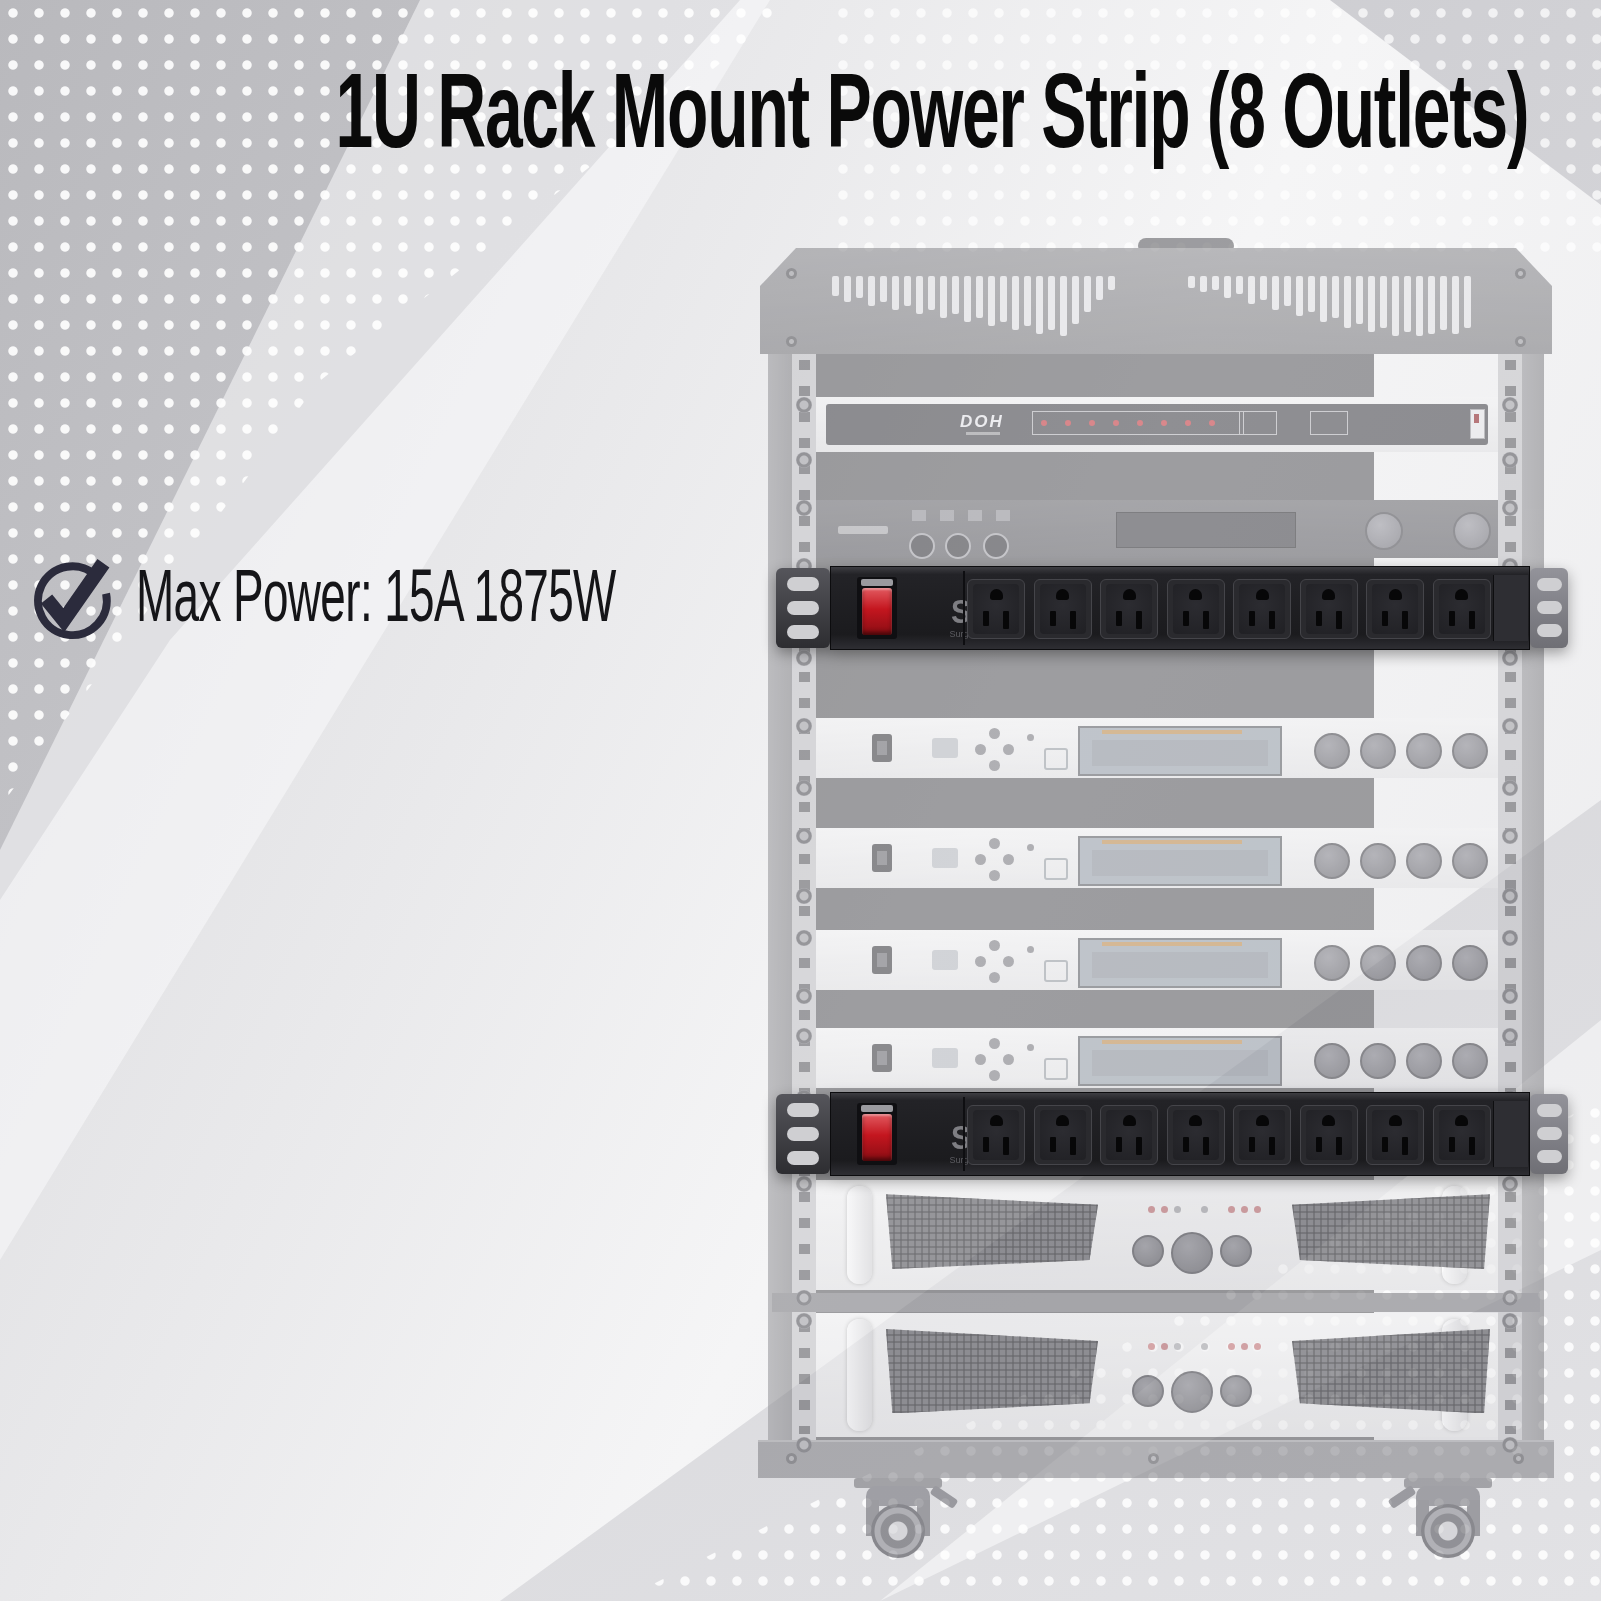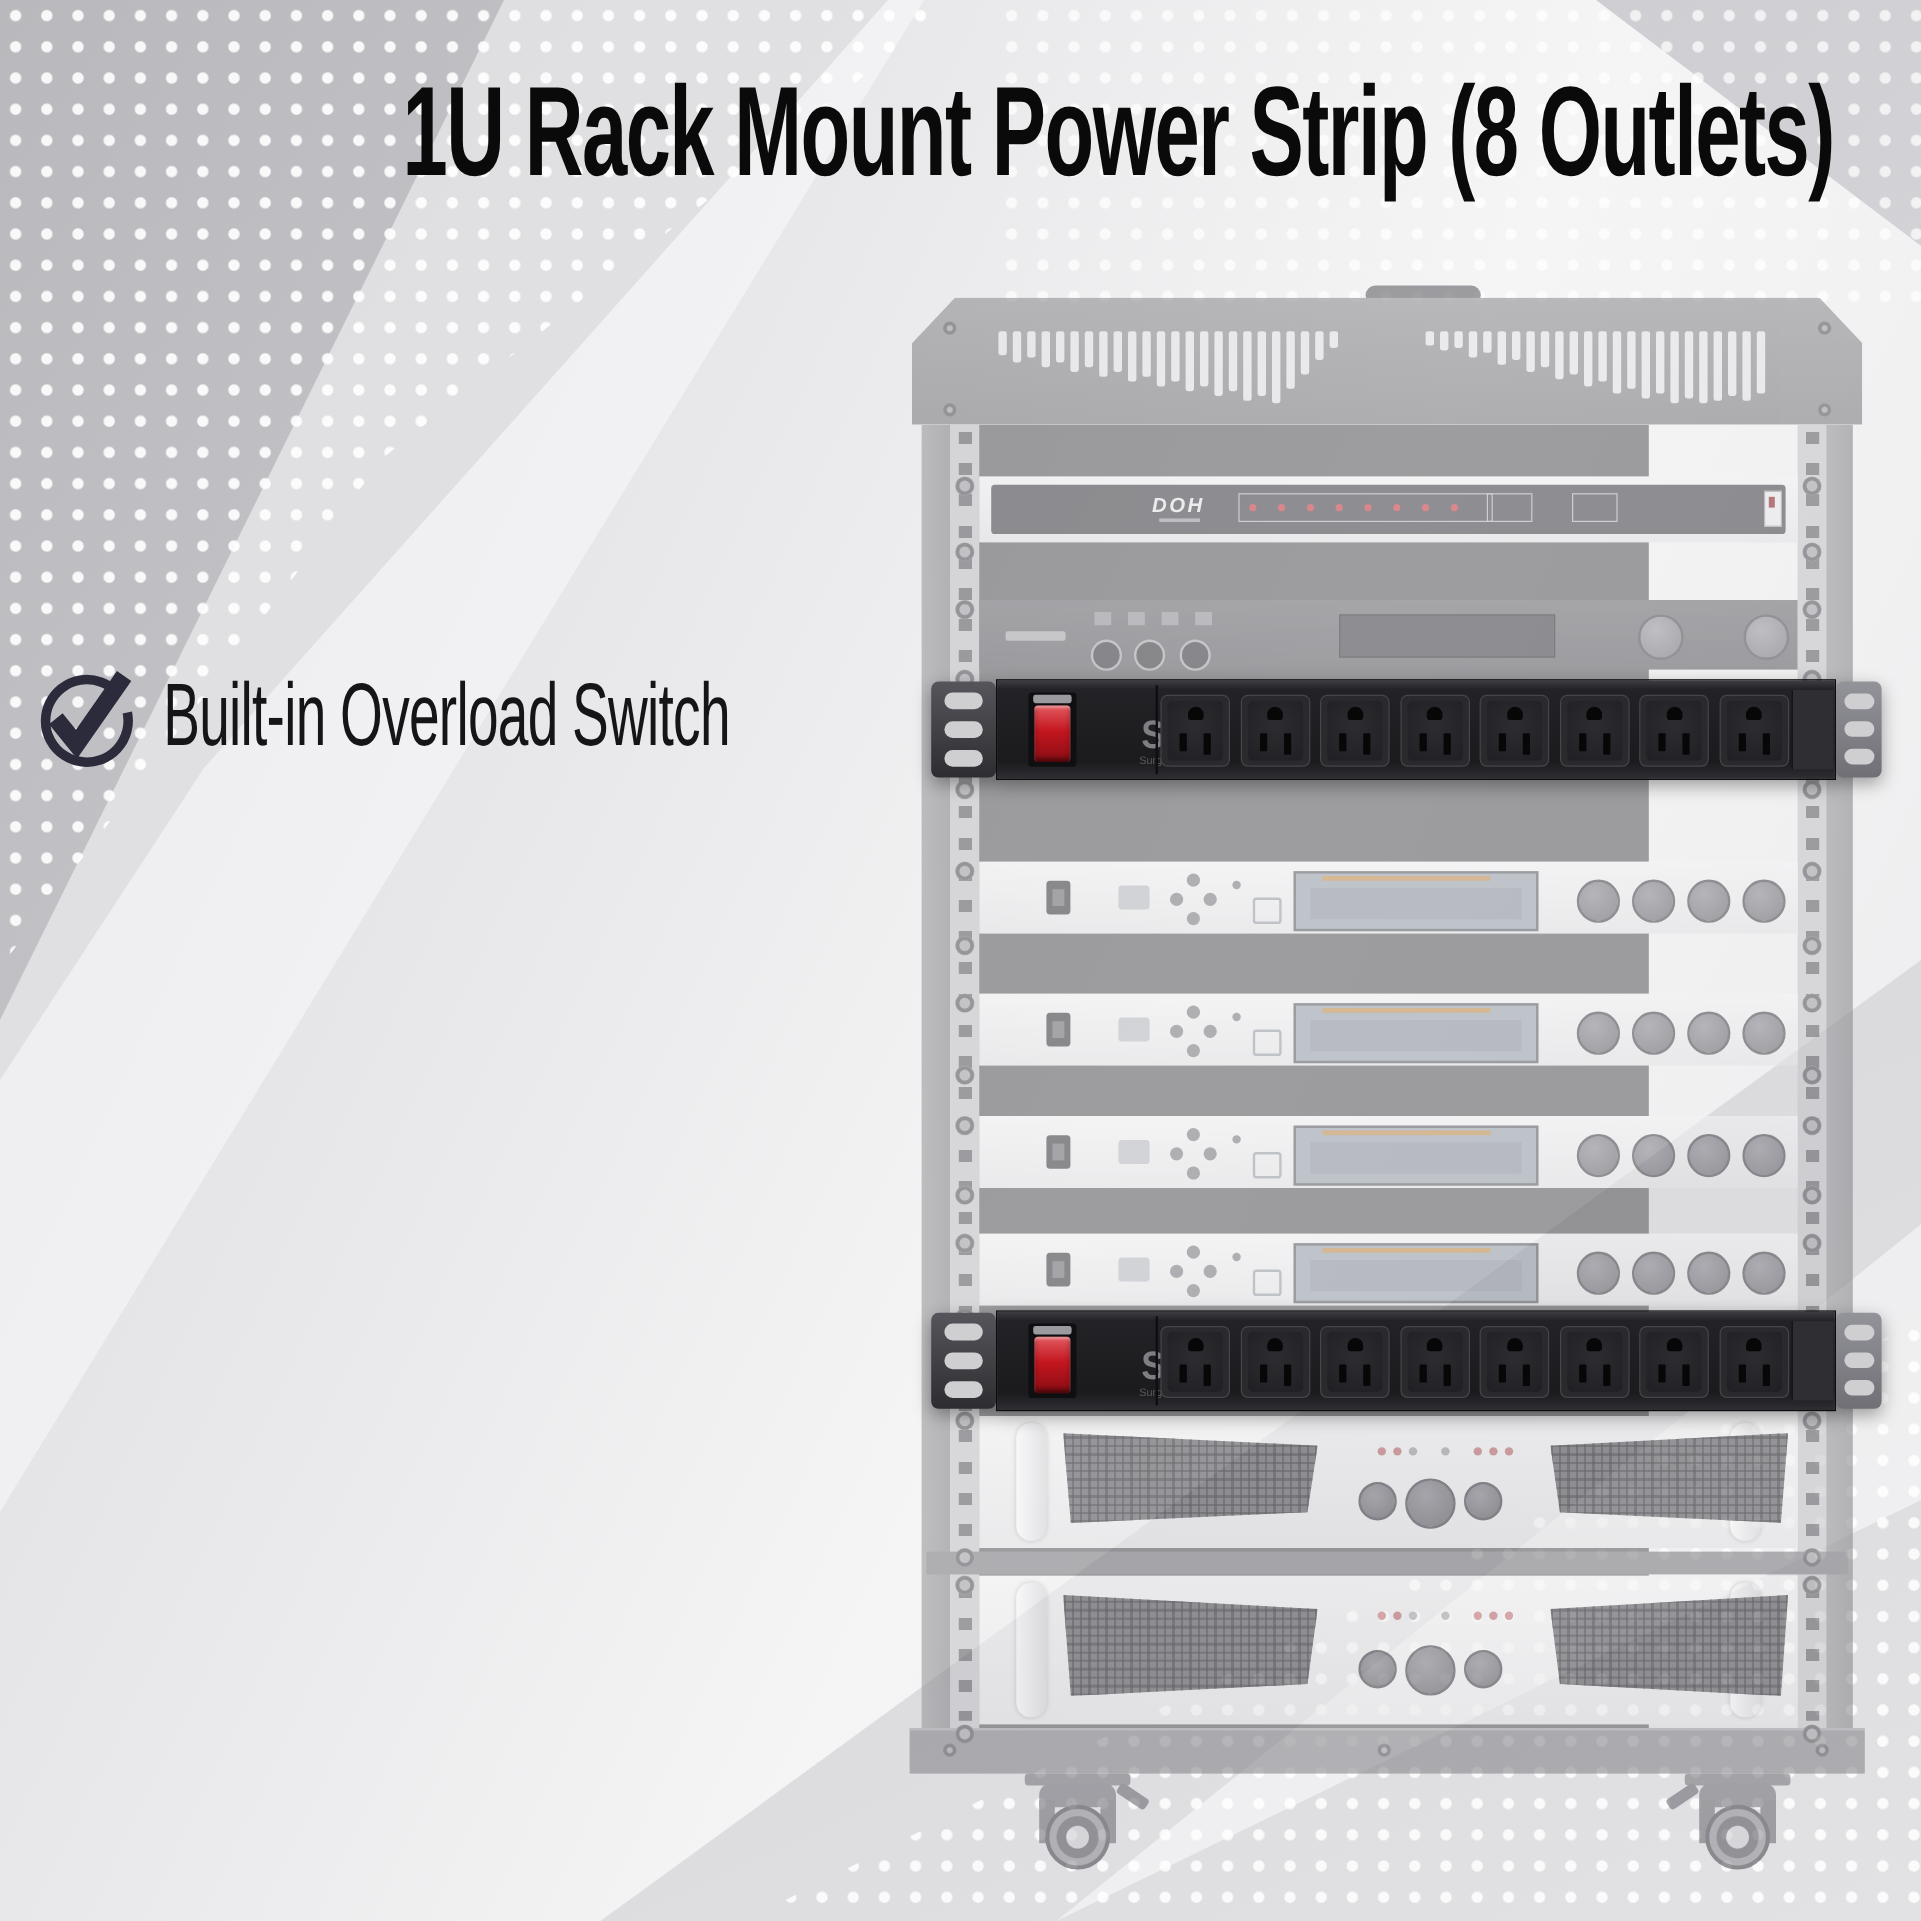--- a/index.html
+++ b/index.html
@@ -150,29 +150,29 @@
   <div class="dots" id="dots-topright"></div>
   <div class="dots" id="dots-bottomright"></div>
 
   <div class="title">
     <span>1U Rack Mount Power Strip  (8 Outlets)</span>
   </div>
 
   <div class="features">
 
 
-
-
   <div class="feature">
     <svg class="check" viewBox="0 0 68 68">
       <path d="M 59 33 A 26 26 0 1 1 52 20" fill="none" stroke="var(--check-color)" stroke-width="6"></path>
       <path d="M 14 37 L 27 53 L 57 10" fill="none" stroke="var(--check-color)" stroke-width="11"></path>
     </svg>
-    <div class="feature-text">Built-in Overload Switch</div>
-  </div>
+    <div class="feature-text">Max Power:  15A 1875W</div>
+  </div>
+
+
 </div>
 
   <div class="rack">
     <div class="ghost">
       <div class="handle"></div>
       <div class="cap">
         <div class="ventgroup" id="vg1" style="left:72px">
             <div class="vent" style="height: 20px;"></div>
             <div class="vent" style="height: 26px;"></div>
             <div class="vent" style="height: 22px;"></div>

